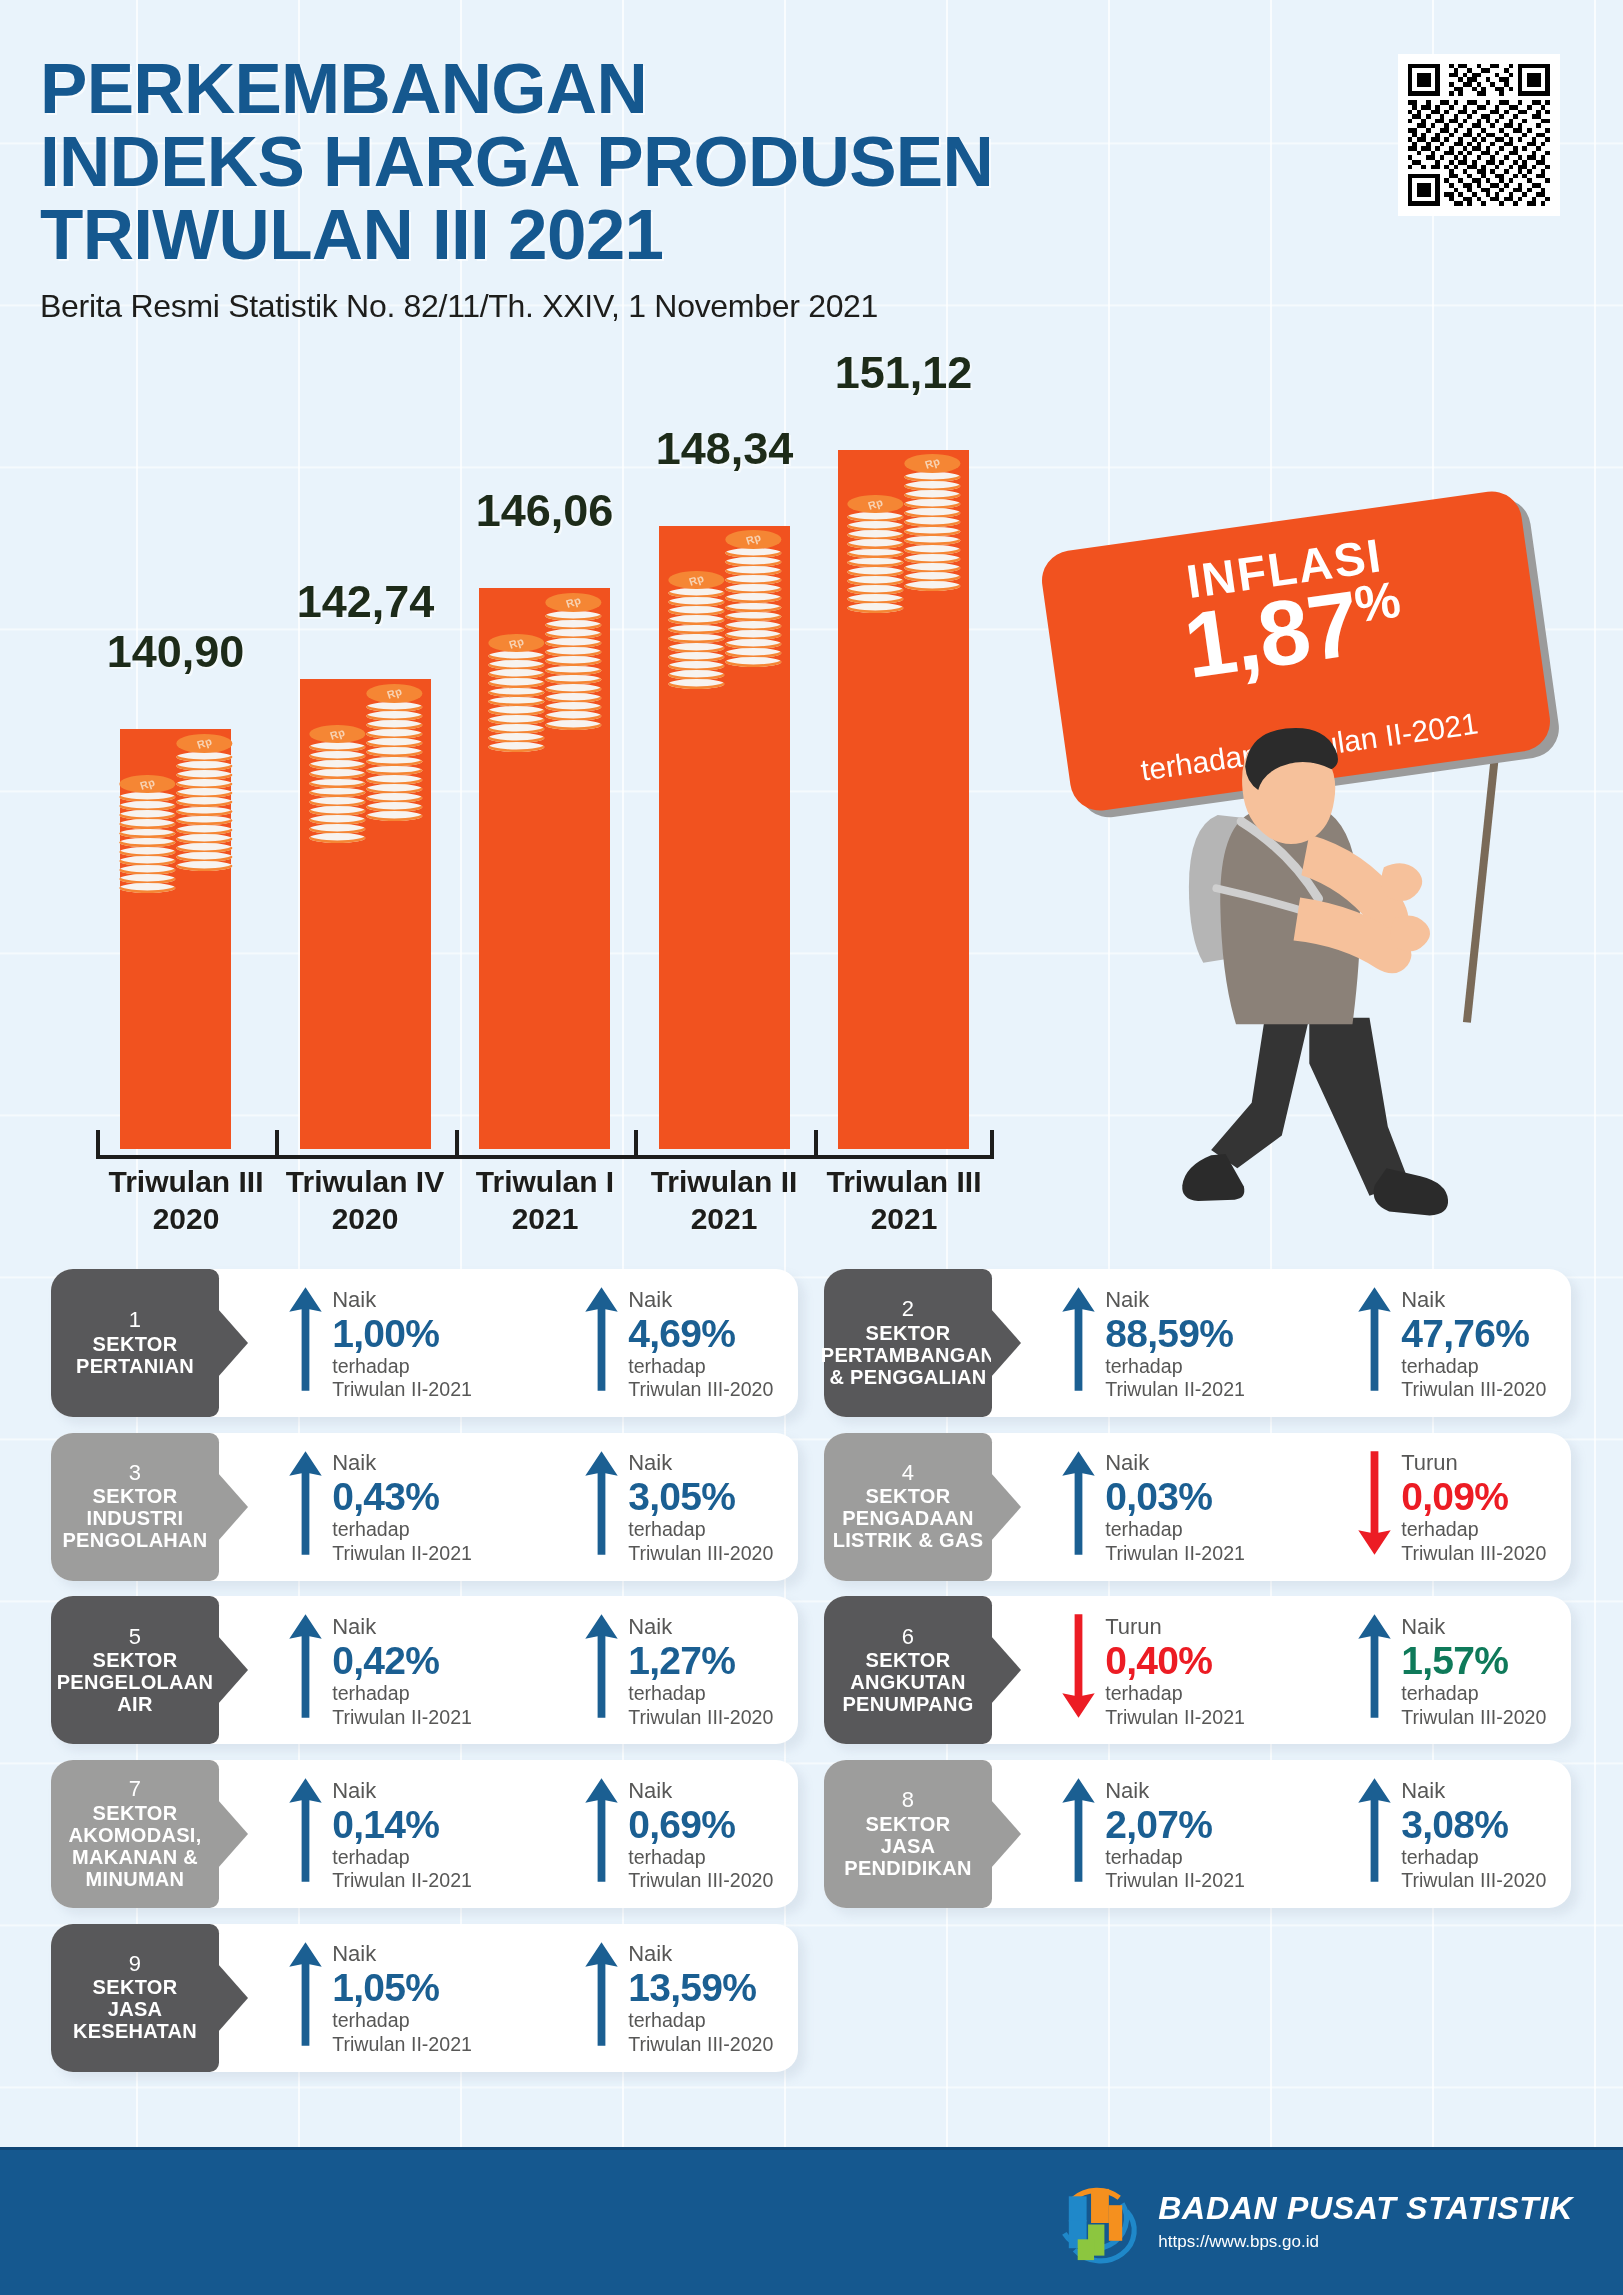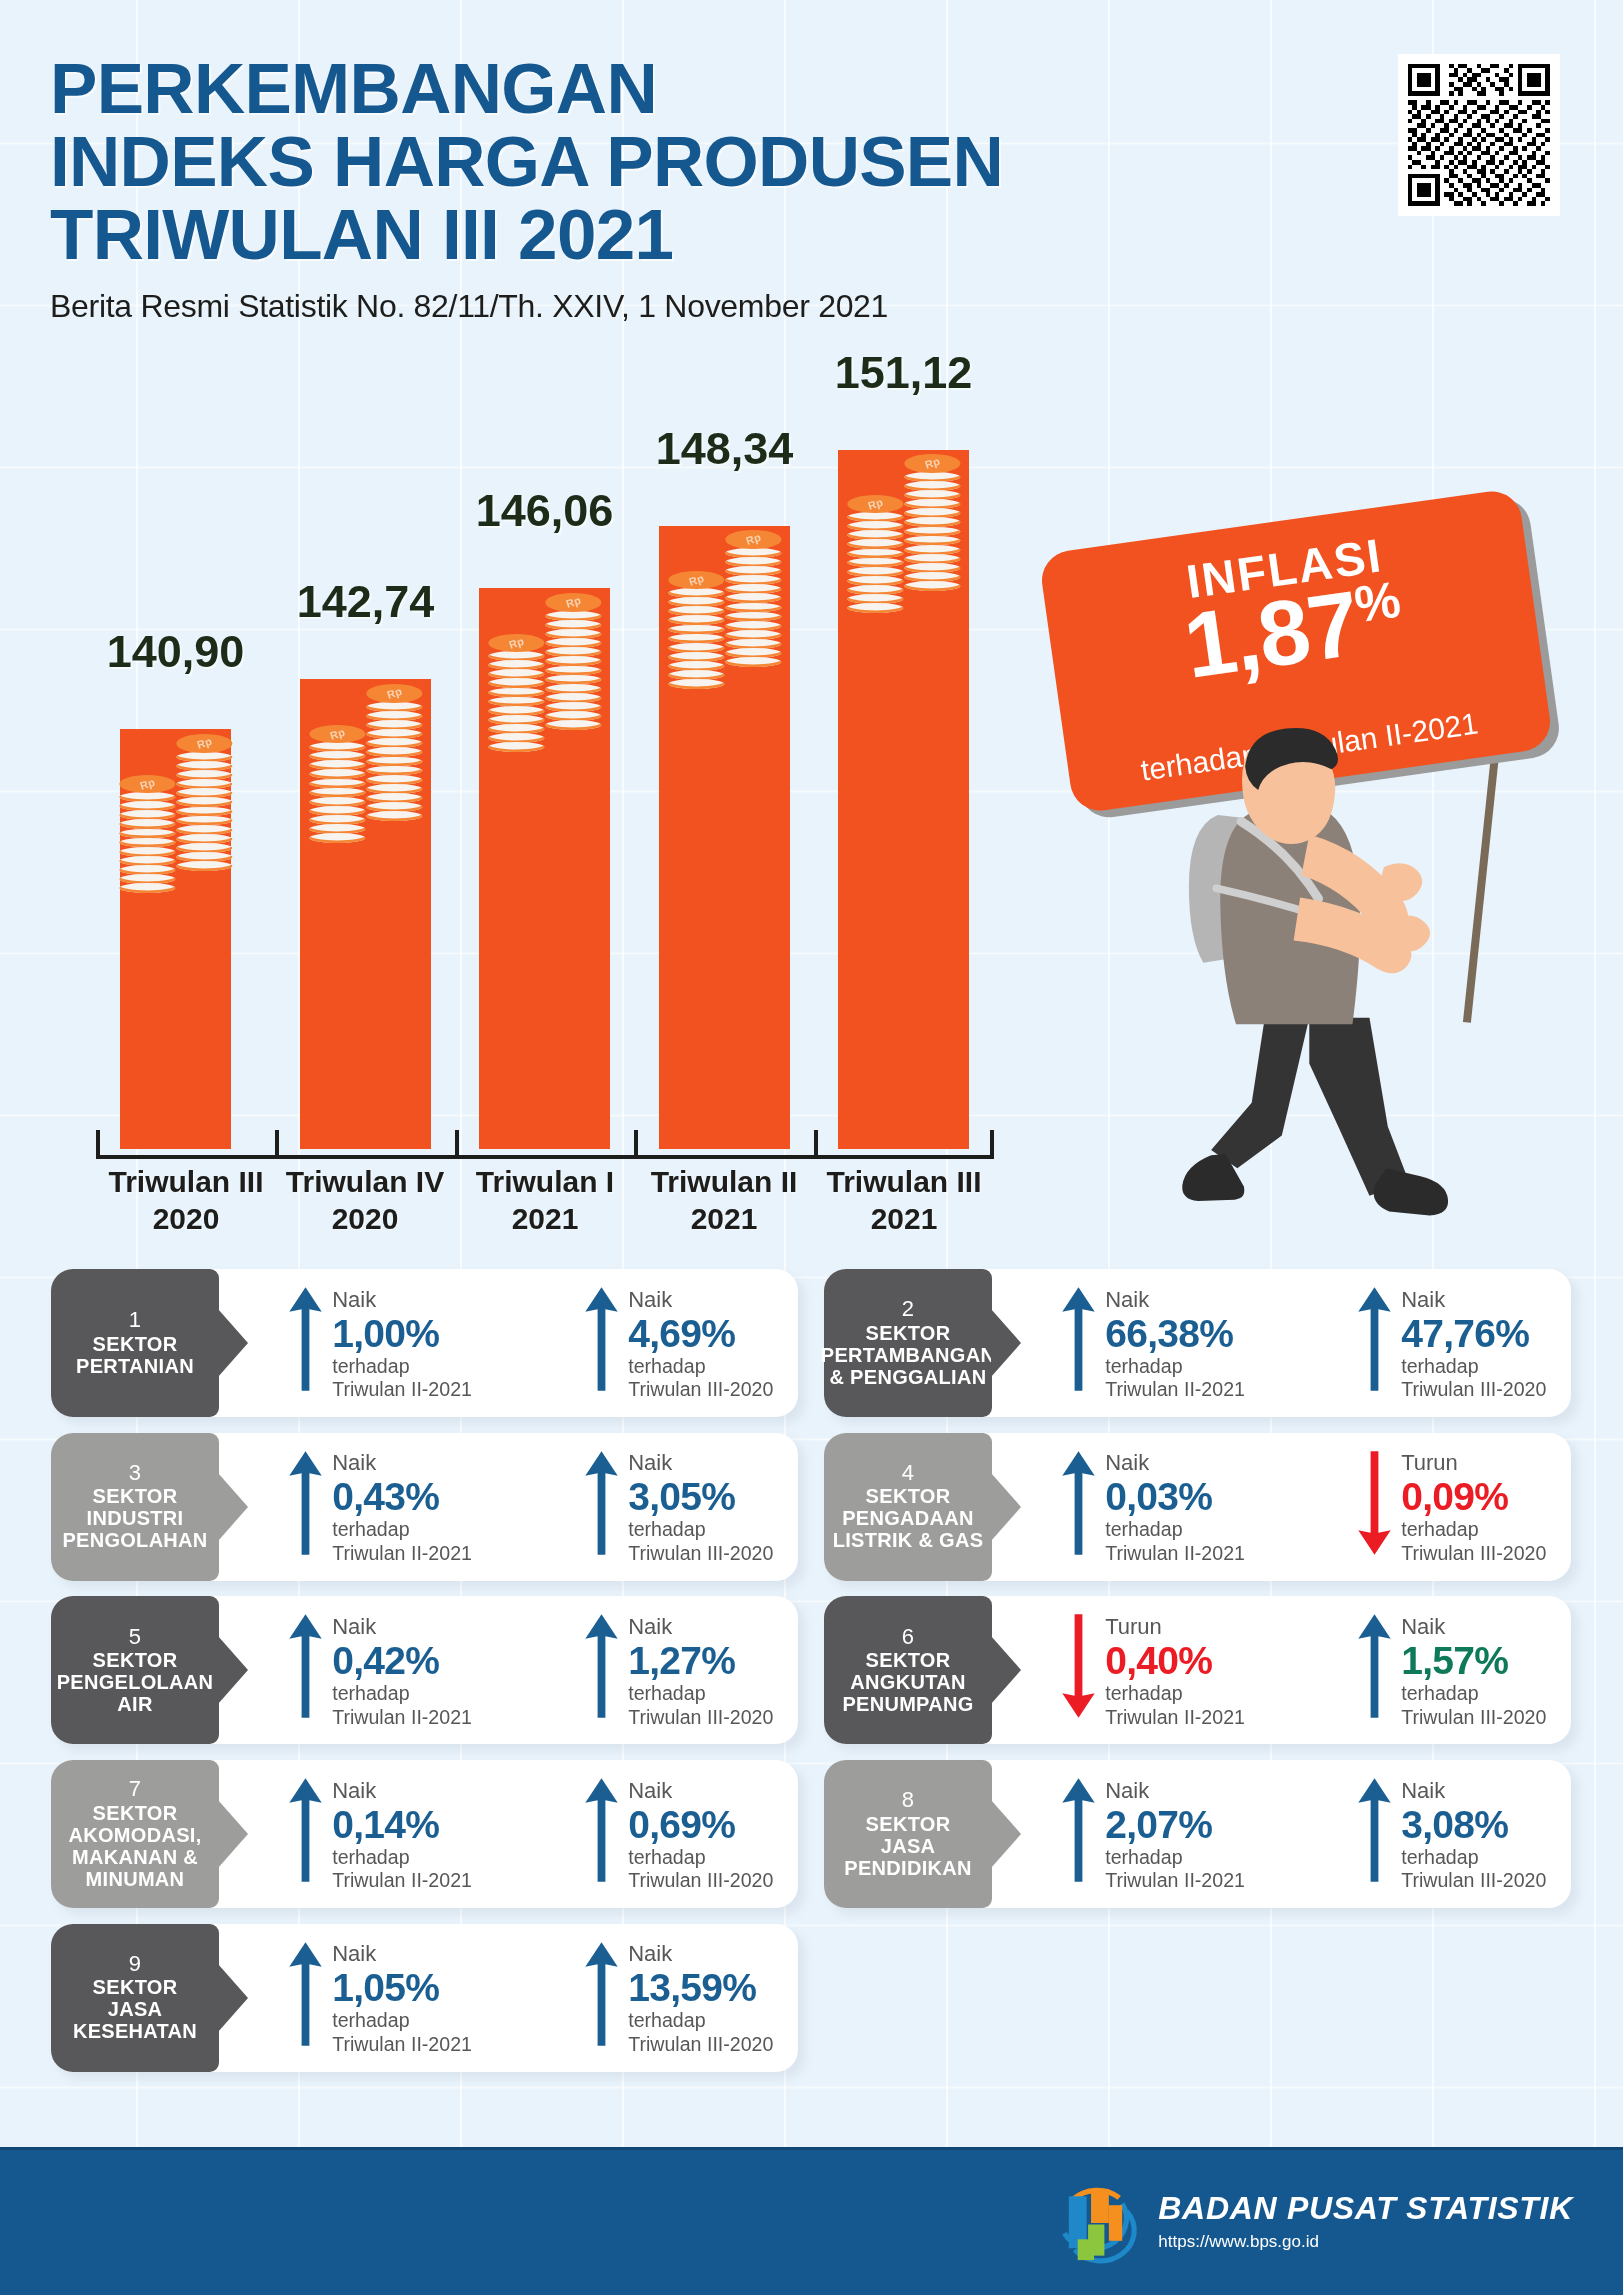--- a/index.html
+++ b/index.html
@@ -11,21 +11,21 @@
   
   #grid{position:absolute;inset:0;
     background-image:
       linear-gradient(to right, rgba(255,255,255,.75) 2px, transparent 2px),
       linear-gradient(to bottom, rgba(255,255,255,.55) 2px, transparent 2px);
     background-size:162px 162px;
     background-position:-26px -19.6px;
     pointer-events:none;}
 
   
-  #header{position:absolute;left:50px;top:52px;width:1309px;}
+  #header{position:absolute;left:40px;top:52px;width:1309px;}
   .title-line{
     font-weight:bold;color:#15588f;letter-spacing:-0.7px;
     font-size:71px;line-height:73px;white-space:nowrap;
     text-shadow:2px 2px 0 rgba(255,255,255,.65);
   }
   #subtitle{margin-top:17px;font-size:32px;color:#1d1d1b;letter-spacing:-0.3px;}
 
   #qr{position:absolute;left:1398px;top:54px;width:162px;height:162px;
      background:#fff;padding:5.2px;box-sizing:border-box;}
   #qr svg{display:block;width:100%;height:100%;}
@@ -676,21 +676,21 @@
           <div class="nm">PERTAMBANGAN</div>
           <div class="nm">&amp; PENGGALIAN</div>
         </div>
         <div class="metrics">
           <div class="metric">
             <svg class="arrow" viewBox="0 0 54 168">
       <path d="M27 4 L52 42 L33 38 L33 164 L21 164 L21 38 L2 42 Z" fill="#1b5f92"></path>
             </svg>
             <div class="mtext">
              <div class="dir">Naik</div>
-             <div class="pct up">66,38%</div>
+             <div class="pct up">88,59%</div>
              <div class="sub">terhadap</div>
               <div class="sub">Triwulan II-2021</div>
            </div>
           </div>
           <div class="metric">
             <svg class="arrow" viewBox="0 0 54 168">
       <path d="M27 4 L52 42 L33 38 L33 164 L21 164 L21 38 L2 42 Z" fill="#1b5f92"></path>
             </svg>
             <div class="mtext">
              <div class="dir">Naik</div>

